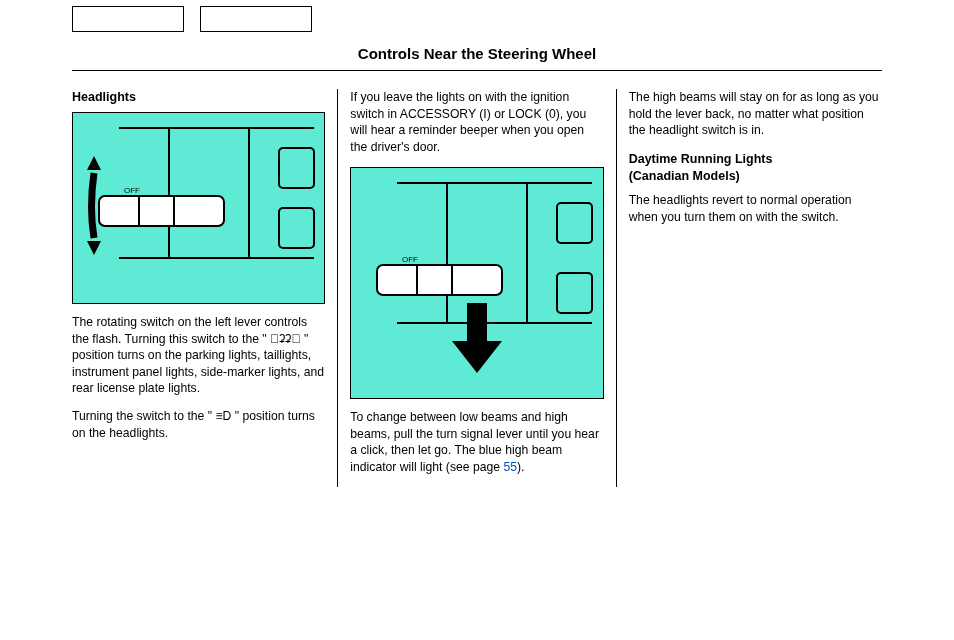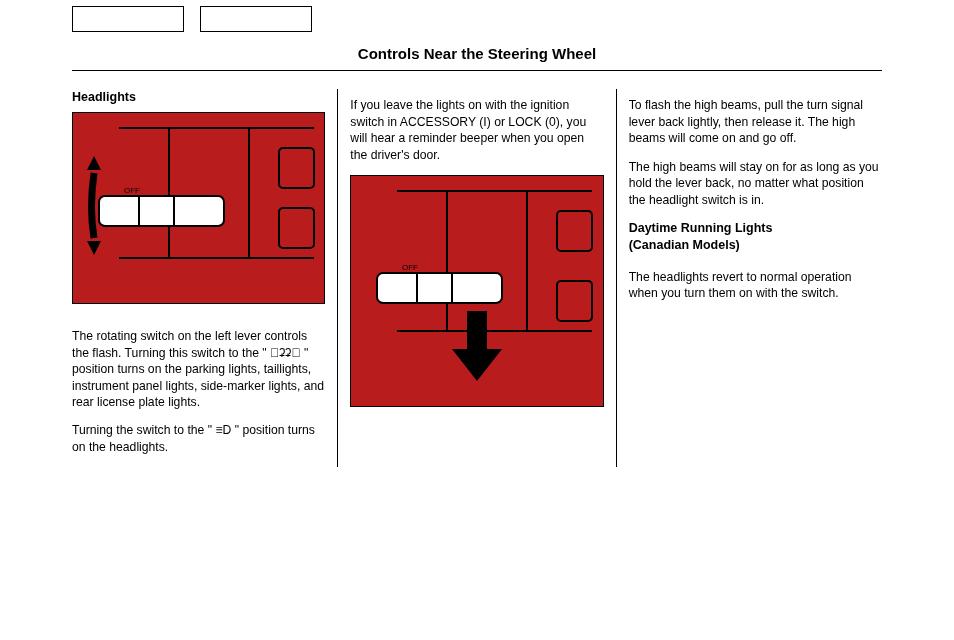--- a/index.html
+++ b/index.html
@@ -7,22 +7,22 @@
   .tabs{display:flex;gap:16px;margin-top:6px;margin-bottom:12px}
   .tab{width:110px;height:24px;border:1.5px solid #000;background:#fff}
   .title{font-weight:bold;font-size:15px;text-align:center;margin:4px 0 6px}
   hr.rule{border:none;border-top:1.2px solid #000;margin:0 0 18px}
   .cols{display:flex;gap:0}
   .col{flex:1;padding:0 12px;box-sizing:border-box}
   .col:first-child{padding-left:0}
   .col:last-child{padding-right:0}
   .col+.col{border-left:1px solid #000}
   h3{font-size:12.5px;font-weight:bold;margin:0 0 6px}
-  .fig{border:1.5px solid #000;background:#b91c1c;height:190px;margin-bottom:24px;display:flex;align-items:center;justify-content:center;overflow:hidden}
-  p{margin:8px 0 12px}
+  .fig{border:1.5px solid #000;background:#5eead4;height:190px;margin-bottom:10px;display:flex;align-items:center;justify-content:center;overflow:hidden}
+  p{margin:0 0 12px}
   .ico{font-family:Arial,serif}
   .link{color:#004fc7}
   .footer{position:absolute;bottom:16px;right:72px;font-size:11px}
   .footer b{font-size:15px;margin-left:10px}
   svg{display:block}
 </style>
 </head>
 <body>
 
 <div class="page">
@@ -81,26 +81,28 @@
             <line x1="60" y1="92" x2="60" y2="122"></line>
             <line x1="95" y1="92" x2="95" y2="122"></line>
             <text x="45" y="89" font-size="8" fill="#000" stroke="none">OFF</text>
 
             <rect x="110" y="130" width="20" height="40" fill="#000" stroke="none"></rect>
             <polygon points="95,168 145,168 120,200" fill="#000" stroke="none"></polygon>
           </g>
         </svg>
       </div>
 
+      <p>
+        <span>To change between low beams and high beams, pull the turn signal lever until you hear a click, then let go. The blue high beam indicator will light (see page </span><span class="link">55</span><span>).</span>
+      </p>
     </div>
 
     <div class="col">
-      <p>To flash the high beams, pull the turn signal lever back lightly, then release it. The high beams will come on and go off.</p>
       <p>The high beams will stay on for as long as you hold the lever back, no matter what position the headlight switch is in.</p>
-      <h3 style="margin-bottom:15px">
+      <h3 style="margin-bottom:8px">
         <span>Daytime Running Lights</span><br>
         <span>(Canadian Models)</span>
       </h3>
       <p>The headlights revert to normal operation when you turn them on with the switch.</p>
     </div>
 
   </div>
 
 </div>
 

